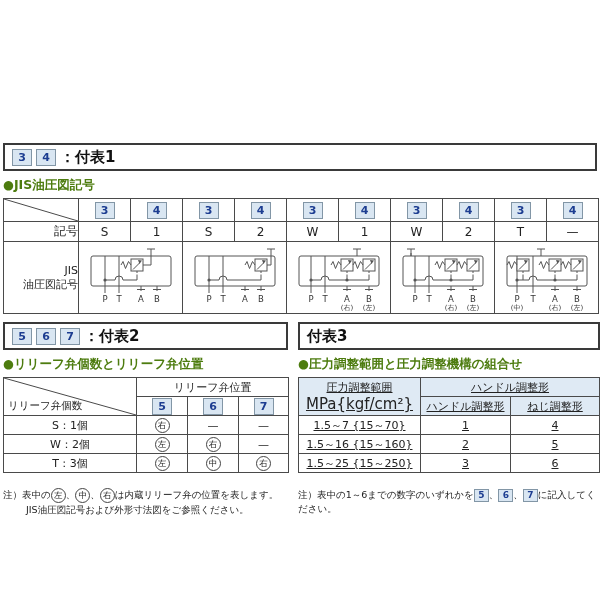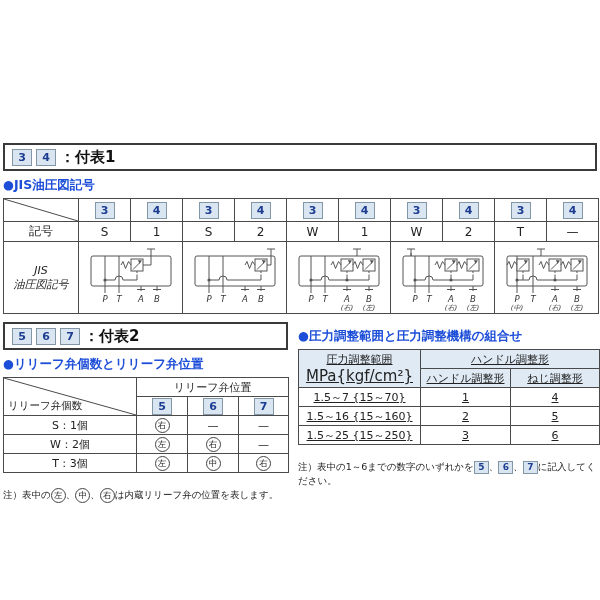--- a/index.html
+++ b/index.html
@@ -9,32 +9,32 @@
 
   
   .sec-title{border:2px solid #3a3a3a;background:#fff;display:flex;align-items:center;
              gap:4px;height:24px;padding:0 7px;font-weight:bold;font-size:15px;color:#111;}
   
   .numbox{display:inline-block;min-width:14px;padding:0 2px;background:#d9e6f2;
           border:1px solid #8296a6;color:#1d3d91;font-weight:bold;font-size:11px;
           line-height:15px;text-align:center;}
   .numbox.small{min-width:11px;font-size:9px;line-height:11px;padding:0 1px;}
 
-  .bullet{font-weight:bold;font-size:12.5px;margin:6px 0 4px;color:#1d4ed8;}
+  .bullet{font-weight:bold;font-size:12.5px;margin:6px 0 4px;color:#4d7c0f;}
 
   table{border-collapse:collapse;table-layout:fixed;background:#fff;}
   td{border:1px solid #4a4a4a;text-align:center;vertical-align:middle;
      font-size:11px;color:#222;padding:0;overflow:hidden;}
 
   
   .t1{width:595px;}
   .t1 .r1 td{height:22px;}
   .t1 .r2 td{height:19px;font-size:12px;}
-  .t1 .r3 td{height:71px;font-style:italic;}
-  .rowlabel{font-size:11px;line-height:1.25;}
+  .t1 .r3 td{height:71px;}
+  .rowlabel{font-size:11px;line-height:1.25;text-align:right;}
 
   
   .diag{position:relative;}
   .dline{position:absolute;left:0;top:0;width:100%;height:100%;display:block;}
   .diag-label{position:absolute;left:4px;bottom:2px;font-size:10.5px;color:#222;}
 
   
   svg.jis{display:block;margin:0 auto;}
   .mf{fill:none;stroke:#555;stroke-width:1;}
   .ln{fill:none;stroke:#555;stroke-width:1;}
@@ -291,24 +291,28 @@
             <td>T：3個</td>
             <td><span class="circ">左</span></td>
             <td><span class="circ">中</span></td>
             <td><span class="circ">右</span></td>
           </tr>
         </tbody>
           </table>
 
         <div class="note">
           <div><span>注）表中の</span><span class="circ">左</span><span>、</span><span class="circ">中</span><span>、</span><span class="circ">右</span><span>は内蔵リリーフ弁の位置を表します。</span></div>
+          <div class="indent">JIS油圧図記号および外形寸法図をご参照ください。</div>
         </div>
       </div>
 
       <div class="col-right">
+        <div class="sec-title">
+          <span>付表3</span>
+        </div>
         <div class="bullet">●圧力調整範囲と圧力調整機構の組合せ</div>
 
         <table class="t3">
           <colgroup>
               <col style="width:122px">
               <col style="width:90px">
               <col style="width:89px">
             </colgroup>
           <tbody>
               <tr>

